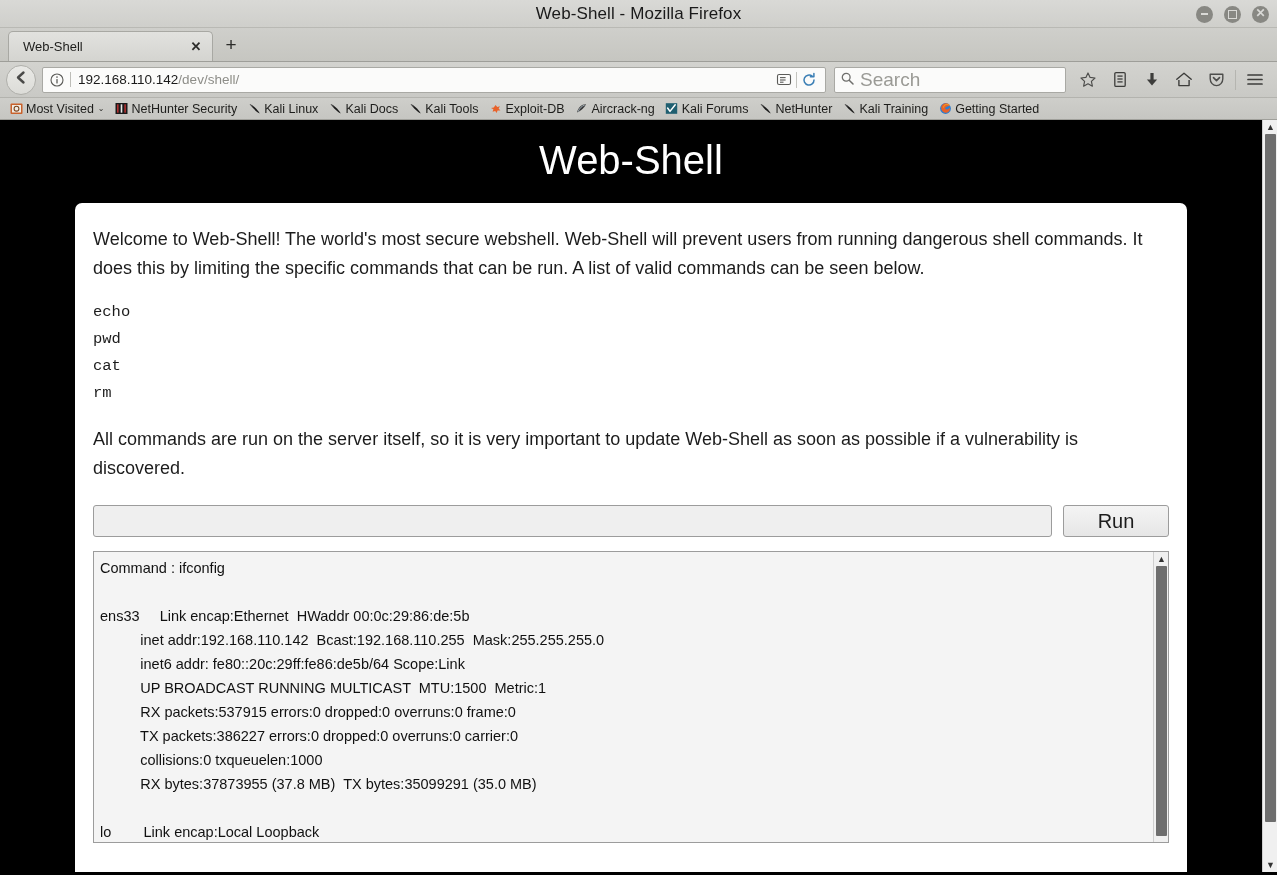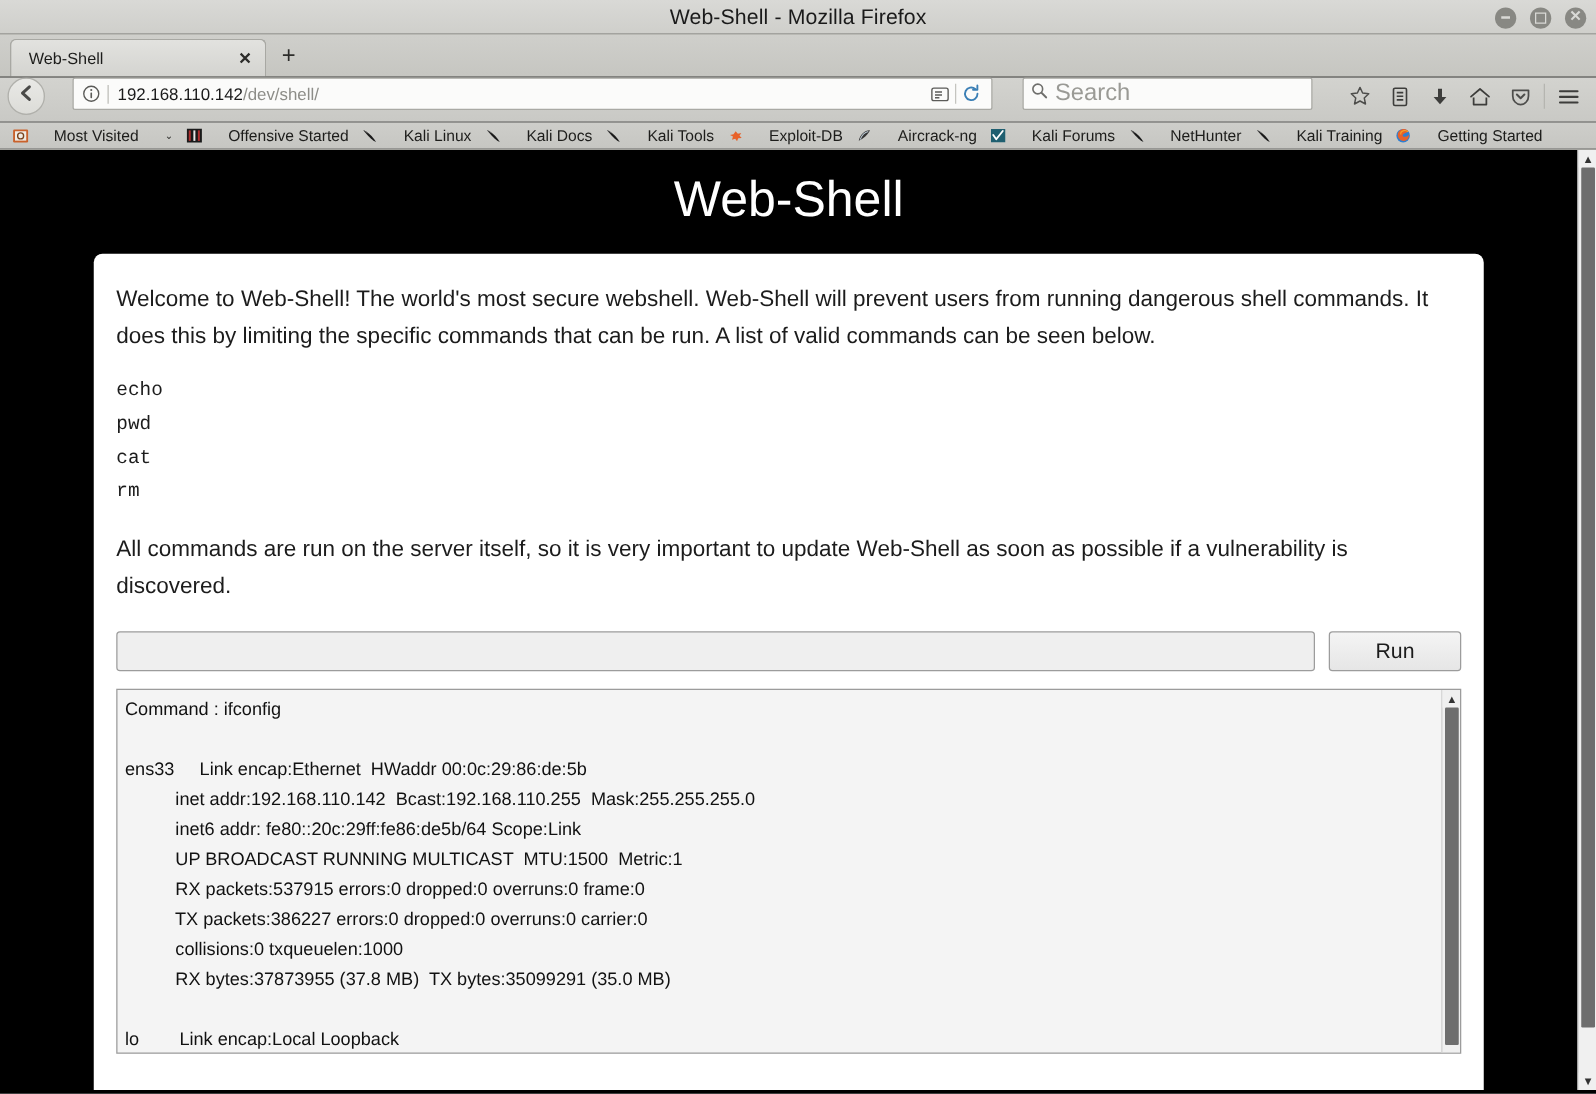--- a/index.html
+++ b/index.html
@@ -79,21 +79,21 @@
     width: 30px; height: 30px; margin-left: 3px;
     display: flex; align-items: center; justify-content: center;
     font-size: 19px; color: #2c2c2a; font-weight: 300; cursor: pointer;
     padding-bottom: 2px;
   }
 
   
   .navbar {
     height: 36px;
     background: linear-gradient(to bottom, #d3d3cf 0%, #c9c9c5 100%);
-    display: flex; align-items: flex-start; gap: 16px;
+    display: flex; align-items: center; gap: 0;
     padding: 0 6px;
     border-bottom: 1px solid #b3b3ae;
   }
   .nav-back {
     width: 30px; height: 30px; border-radius: 50%;
     border: 1px solid #b0b0ab;
     background: linear-gradient(to bottom, #e9e9e6, #dcdcd8);
     display: flex; align-items: center; justify-content: center;
     margin-right: 6px; cursor: pointer;
   }
@@ -139,21 +139,21 @@
   
   .bookmarks {
     height: 22px;
     background: linear-gradient(to bottom, #cececa 0%, #c6c6c2 100%);
     display: flex; align-items: center;
     padding: 0 4px; gap: 0;
     border-bottom: 1px solid #a0a09b;
     overflow: hidden;
   }
   .bm {
-    display: flex; align-items: center; gap: 20px;
+    display: flex; align-items: center; gap: 3px;
     padding: 0 5px; height: 20px; cursor: pointer;
     font-size: 12.5px; color: #1d1d1b; white-space: nowrap;
   }
   .bm-ico {
     width: 14px; height: 14px; flex-shrink: 0;
     display: flex; align-items: center; justify-content: center;
   }
   .bm-caret { font-size: 8px; color: #2c2c2a; margin-left: 1px; }
 
   
@@ -216,21 +216,21 @@
     padding: 0 6px;
     color: #000;
     font-family: "Liberation Sans", sans-serif;
     outline: none;
   }
   .run-btn {
     width: 106px; height: 32px;
     background: linear-gradient(to bottom, #f4f4f4 0%, #e6e6e6 100%);
     border: 1px solid #9c9c9c;
     border-radius: 3px;
-    font-size: 17px;
+    font-size: 20px;
     color: #1c1c1c;
     cursor: pointer;
     font-family: "Liberation Sans", sans-serif;
   }
   .output-wrap {
     position: relative;
     border: 1px solid #9c9c9c;
     background: #f4f4f4;
     height: 292px;
     overflow: hidden;
@@ -413,21 +413,21 @@
 
   <div class="bm">
     <span class="bm-ico">
       <svg width="13" height="13" viewBox="0 0 13 13">
         <rect x="0.5" y="1" width="12" height="11" fill="#1a1a1a"></rect>
         <rect x="2" y="2.3" width="1.6" height="8.4" fill="#b03030"></rect>
         <rect x="5.7" y="2.3" width="1.6" height="8.4" fill="#e8e8e8"></rect>
         <rect x="9.3" y="2.3" width="1.6" height="8.4" fill="#b03030"></rect>
       </svg>
     </span>
-    <span>Offensive Started</span>
+    <span>NetHunter Security</span>
   </div>
 
   <div class="bm">
     <span class="bm-ico">
       <svg width="13" height="13" viewBox="0 0 13 13">
         <path d="M1.5 2 C4.5 3.2 7.5 5.5 10.5 9.5 L11.8 11.5 L9.8 10.5 C6.5 8 3.8 5 1.5 2 Z" fill="#1a1a1a"></path>
         <path d="M2.2 2.6 L5.2 4.4" stroke="#5a5a5a" stroke-width="0.7"></path>
       </svg>
     </span>
     <span>Kali Linux</span>

